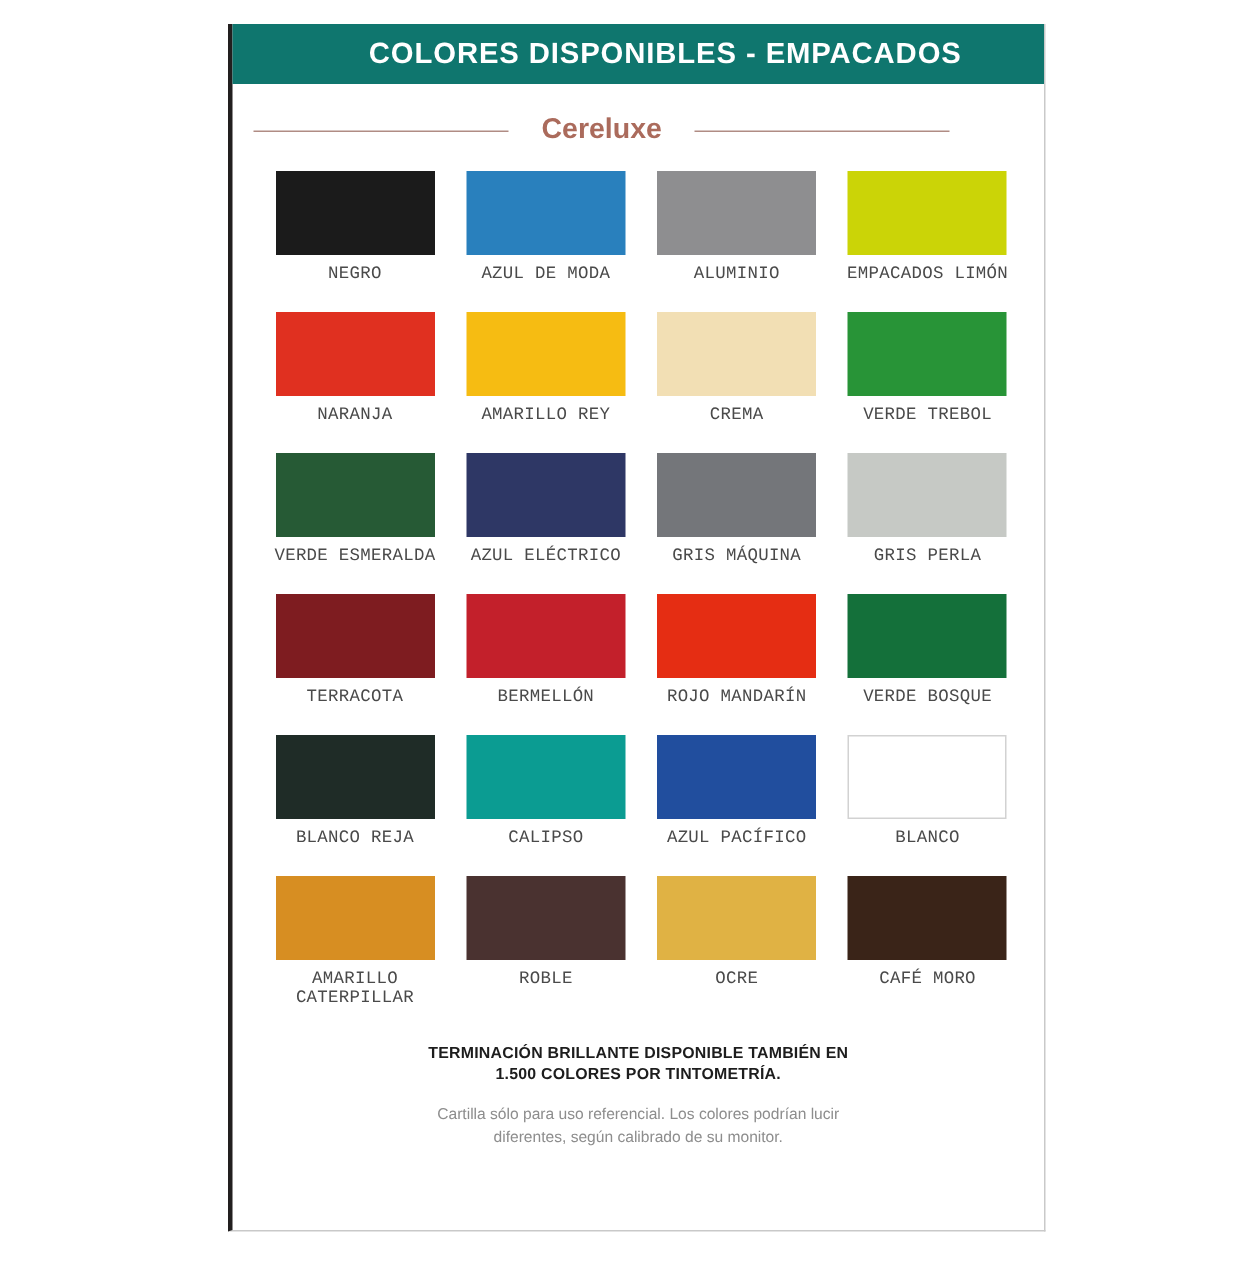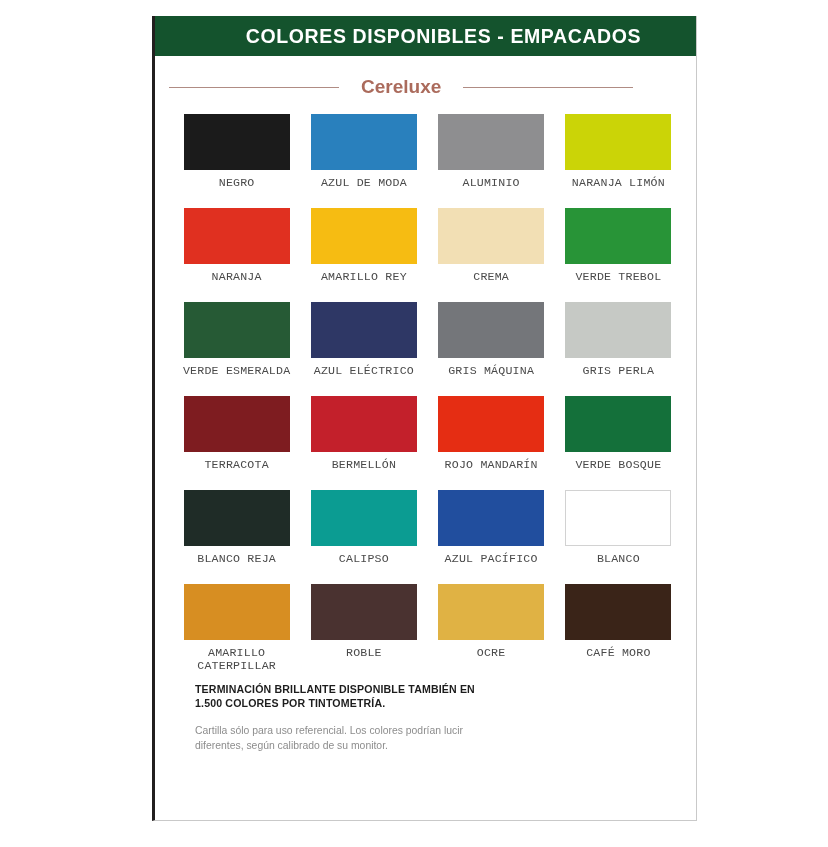--- a/index.html
+++ b/index.html
@@ -96,23 +96,23 @@
     font-size: 11.6px;
     color: #4a4a4a;
     text-align: center;
     line-height: 1.15;
     letter-spacing: 0.2px;
     min-height: 28px;
     font-family: Liberation Mono, monospace;
   }
 
   .footer {
-    margin-top: 8px;
+    margin-top: 21px;
     padding: 0 40px;
-    text-align: left;
+    text-align: center;
   }
   .footer-strong {
     font-size: 10.6px;
     font-weight: bold;
     color: #1d1d1d;
     line-height: 1.35;
     letter-spacing: 0.15px;
   }
   .footer-note {
     margin-top: 12px;
@@ -120,21 +120,21 @@
     color: #8d8d8d;
     line-height: 1.45;
   }
 </style>
 </head>
 <body>
 
 <div id="root">
   <div class="card">
 
-    <div class="header-bar" style="background: #14532d; padding-left: 36px;">
+    <div class="header-bar" style="background: #0f766e; padding-left: 36px;">
       <div class="header-title" style="color: rgb(255, 255, 255);">COLORES DISPONIBLES - EMPACADOS</div>
     </div>
 
     <div class="brand-row">
       <div class="brand-rule left" style="background: rgb(176, 140, 132);"></div>
       <div class="brand-name" style="color: rgb(171, 107, 92);">Cereluxe</div>
       <div class="brand-rule right" style="background: rgb(176, 140, 132);"></div>
     </div>
 
     <div class="grid">
@@ -146,21 +146,21 @@
           <div class="cell">
             <div class="swatch" style="background: rgb(41, 128, 189);"></div>
             <div class="label">AZUL DE MODA</div>
           </div>
           <div class="cell">
             <div class="swatch" style="background: rgb(142, 142, 144);"></div>
             <div class="label">ALUMINIO</div>
           </div>
           <div class="cell">
             <div class="swatch" style="background: rgb(203, 212, 7);"></div>
-            <div class="label">NARANJA LIMÓN</div>
+            <div class="label">EMPACADOS LIMÓN</div>
           </div>
         </div>
         <div class="row">
           <div class="cell">
             <div class="swatch" style="background: rgb(224, 48, 32);"></div>
             <div class="label">NARANJA</div>
           </div>
           <div class="cell">
             <div class="swatch" style="background: rgb(246, 188, 18);"></div>
             <div class="label">AMARILLO REY</div>

